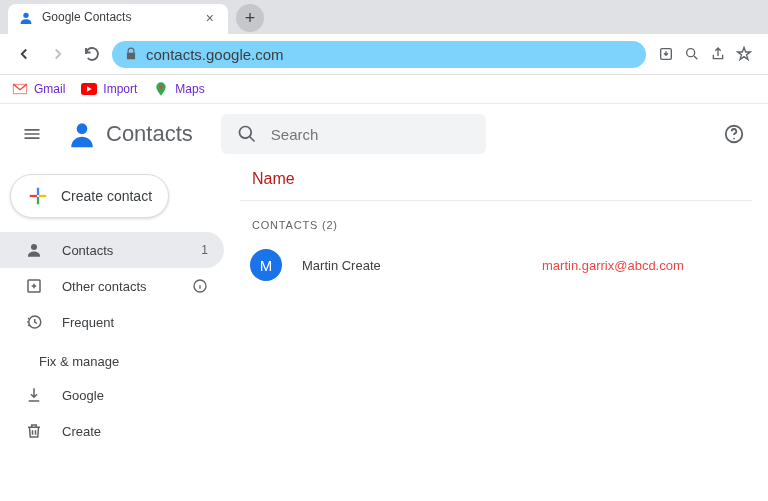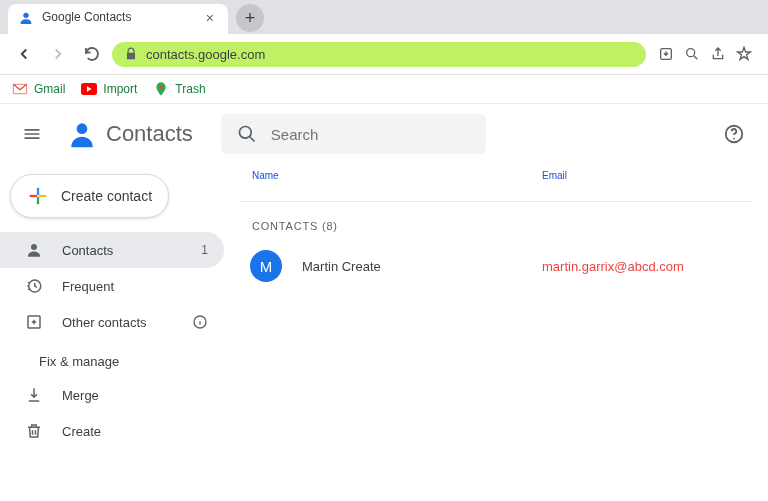--- a/index.html
+++ b/index.html
@@ -10,25 +10,25 @@
     .tab-bar { display: flex; align-items: flex-end; height: 34px; padding-left: 8px; }
     .tab { display: flex; align-items: flex-start; gap: 8px; background: #fff; border-radius: 8px 8px 0 0; padding: 6px 10px; font-size: 12px; color: #3c4043; width: 220px; height: 30px; }
     .tab-favicon { width: 16px; height: 16px; display:flex;align-items:center;justify-content:center; }
     .tab-title { flex: 1; }
     .tab-close { font-size: 14px; color: #5f6368; cursor: pointer; padding: 0 4px; }
     .new-tab { display:flex; align-items:center; justify-content:center; width:28px; height:28px; margin: 0 0 2px 8px; border-radius:50%; font-size:18px; color:#3c4043; background:#c5c7cb; cursor:pointer; }
     
     .nav-bar { display:flex; align-items:center; gap:6px; padding: 6px 10px; background:#fff; border-bottom:1px solid #e0e0e0;}
     .nav-btn { width:28px; height:28px; display:flex;align-items:center;justify-content:center; color:#5f6368; cursor:pointer; border-radius:50%; }
     .nav-btn.disabled { color:#bdc1c6; }
-    .omnibox { flex:1; display:flex; align-items:center; gap:8px; background:#bef264; border-radius:16px; padding:5px 12px; font-size:13px; color:#3c4043; }
+    .omnibox { flex:1; display:flex; align-items:center; gap:8px; background:#7dd3fc; border-radius:16px; padding:5px 12px; font-size:15px; color:#3c4043; }
     .omnibox-icon { color:#5f6368; }
     .omnibox-actions { display:flex; gap:10px; color:#5f6368; padding:0 6px; }
     
-    .bookmarks-bar { display:flex; align-items:center; gap:16px; padding:6px 12px; background:#fff; border-bottom:1px solid #e8eaed; font-size:12px; color:#15803d; }
+    .bookmarks-bar { display:flex; align-items:center; gap:16px; padding:6px 12px; background:#fff; border-bottom:1px solid #e8eaed; font-size:12px; color:#6d28d9; }
     .bk { display:flex; align-items:center; gap:6px; cursor:pointer; }
     .bk-icon { width:16px; height:16px; display:flex;align-items:center;justify-content:center; }
     
     
     .app { display:flex; flex-direction:column; height: calc(501px - 110px); }
     .app-header { display:flex; align-items:center; gap:14px; padding:10px 16px 10px 12px; }
     .hamburger { width:40px; height:40px; display:flex;align-items:center;justify-content:center; cursor:pointer; color:#5f6368; }
     .app-logo { display:flex; align-items:center; gap:8px; }
     .app-title { font-size:22px; color:#5f6368; }
     .search-box { flex:1; display:flex; align-items:center; gap:14px; background:#f1f3f4; border-radius:6px; padding:10px 16px; margin:0 14px; max-width:450px; }
@@ -39,21 +39,21 @@
     .sidebar { width:240px; padding:6px 0; display:flex; flex-direction:column; }
     .create-btn { display:flex; align-items:center; gap:12px; margin:4px 10px 14px 10px; padding:10px 16px; border:1px solid #dadce0; border-radius:24px; box-shadow:0 1px 3px rgba(0,0,0,0.15); font-size:14px; color:#3c4043; cursor:pointer; width:fit-content; background:#fff; }
     .nav-item { display:flex; align-items:center; gap:18px; padding:9px 16px 9px 24px; font-size:13px; color:#3c4043; cursor:pointer; border-radius:0 20px 20px 0; margin-right:16px; }
     .nav-item.active { background:#e8eaed; font-weight:500; }
     .nav-item .count { margin-left:auto; font-size:12px; color:#5f6368; }
     .nav-item .info-icon { margin-left:auto; }
     .nav-icon { width:20px; color:#5f6368; display:flex;align-items:center;justify-content:center; }
     .section-label { font-size:13px; color:#3c4043; padding:14px 16px 8px 18px; font-weight:500;margin-left:21px; }
     
     .main { flex:1; padding:0 16px 0 0; }
-    .col-headers { display:flex; padding:6px 0 20px 12px; font-size:10px; color:#1d4ed8; border-bottom:1px solid #e8eaed; }
+    .col-headers { display:flex; padding:6px 0 12px 12px; font-size:16px; color:#b91c1c; border-bottom:1px solid #e8eaed; }
     .col-name { width:290px; }
     .col-email { flex:1; }
     .group-label { font-size:11px; letter-spacing:0.8px; color:#5f6368; padding:18px 0 10px 12px; font-weight:500; }
     .contact-row { display:flex; align-items:center; padding:8px 0 8px 10px; cursor:pointer; border-radius:8px; }
     .avatar { width:32px; height:32px; border-radius:50%; background:#1a73e8; color:#fff; display:flex;align-items:center;justify-content:center; font-size:15px; margin-right:20px; }
     .c-name { width:240px; font-size:13px; color:#3c4043; }
     .c-email { flex:1; font-size:13px; color:#ef4444; }
     
     svg { display:block; }
   </style>
@@ -144,21 +144,21 @@
         </span>
       <span>Import</span>
     </div>
     <div class="bk">
       <span class="bk-icon">
           <svg width="16" height="16" viewBox="0 0 24 24">
             <path d="M12 2a7 7 0 0 0-7 7c0 5 7 13 7 13s7-8 7-13a7 7 0 0 0-7-7z" fill="#34a853"></path>
             <circle cx="12" cy="9" r="2.5" fill="#ea4335"></circle>
           </svg>
         </span>
-      <span>Trash</span>
+      <span>Maps</span>
     </div>
   </div>
 </div>
 
 <div class="app">
   <div class="app-header">
     <div class="hamburger">
       <svg width="20" height="20" viewBox="0 0 24 24" fill="#5f6368">
           <path d="M3 6h18v2H3zm0 5h18v2H3zm0 5h18v2H3z"></path>
         </svg>
@@ -211,67 +211,66 @@
               <circle cx="12" cy="8" r="4"></circle>
               <path d="M4 20c0-4 4-6 8-6s8 2 8 6v1H4z"></path>
             </svg>
           </span>
         <span>Contacts</span>
         <span class="count">1</span>
       </div>
       <div class="nav-item">
         <span class="nav-icon">
             <svg width="18" height="18" viewBox="0 0 24 24" fill="none" stroke="#5f6368" stroke-width="2">
-              <circle cx="13" cy="12" r="8"></circle>
-              <path d="M13 8v4l3 2M3 12h2M4 7l1.5 1M4 17l1.5-1"></path>
-            </svg>
-          </span>
-        <span>Frequent</span>
-      </div>
-      <div class="nav-item">
-        <span class="nav-icon">
-            <svg width="18" height="18" viewBox="0 0 24 24" fill="none" stroke="#5f6368" stroke-width="2">
               <rect x="4" y="4" width="16" height="16" rx="1"></rect>
               <path d="M9 12h6m-3-3v6"></path>
             </svg>
           </span>
         <span>Other contacts</span>
         <span class="info-icon">
             <svg width="16" height="16" viewBox="0 0 24 24" fill="none" stroke="#5f6368" stroke-width="2">
               <circle cx="12" cy="12" r="9"></circle>
               <path d="M12 8h.01M12 11v5"></path>
             </svg>
           </span>
       </div>
+      <div class="nav-item">
+        <span class="nav-icon">
+            <svg width="18" height="18" viewBox="0 0 24 24" fill="none" stroke="#5f6368" stroke-width="2">
+              <circle cx="13" cy="12" r="8"></circle>
+              <path d="M13 8v4l3 2M3 12h2M4 7l1.5 1M4 17l1.5-1"></path>
+            </svg>
+          </span>
+        <span>Frequent</span>
+      </div>
 
       <div class="section-label">Fix &amp; manage</div>
       <div class="nav-item">
         <span class="nav-icon">
             <svg width="18" height="18" viewBox="0 0 24 24" fill="none" stroke="#5f6368" stroke-width="2">
               <path d="M12 3v12m-4-4l4 4 4-4M5 20h14"></path>
             </svg>
           </span>
-        <span>Merge</span>
+        <span>Google</span>
       </div>
       <div class="nav-item">
         <span class="nav-icon">
             <svg width="18" height="18" viewBox="0 0 24 24" fill="none" stroke="#5f6368" stroke-width="2">
               <path d="M4 7h16M9 7V4h6v3M6 7l1 13h10l1-13M10 11v6m4-6v6"></path>
             </svg>
           </span>
         <span>Create</span>
       </div>
     </div>
 
     <div class="main">
       <div class="col-headers">
         <div class="col-name">Name</div>
-        <div class="col-email">Email</div>
-      </div>
-      <div class="group-label">CONTACTS (8)</div>
+      </div>
+      <div class="group-label">CONTACTS (2)</div>
       <div class="contact-row">
         <div class="avatar">M</div>
         <div class="c-name">Martin Create</div>
         <div class="c-email">martin.garrix@abcd.com</div>
       </div>
     </div>
   </div>
 </div>
 
 </body></html>

